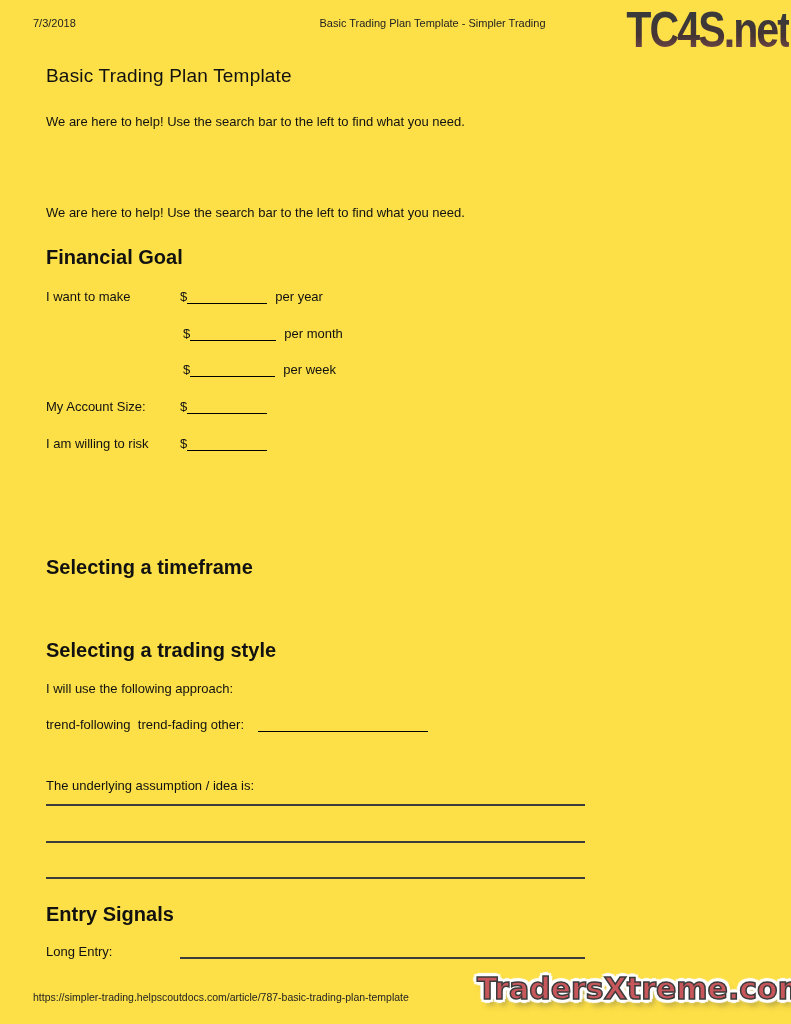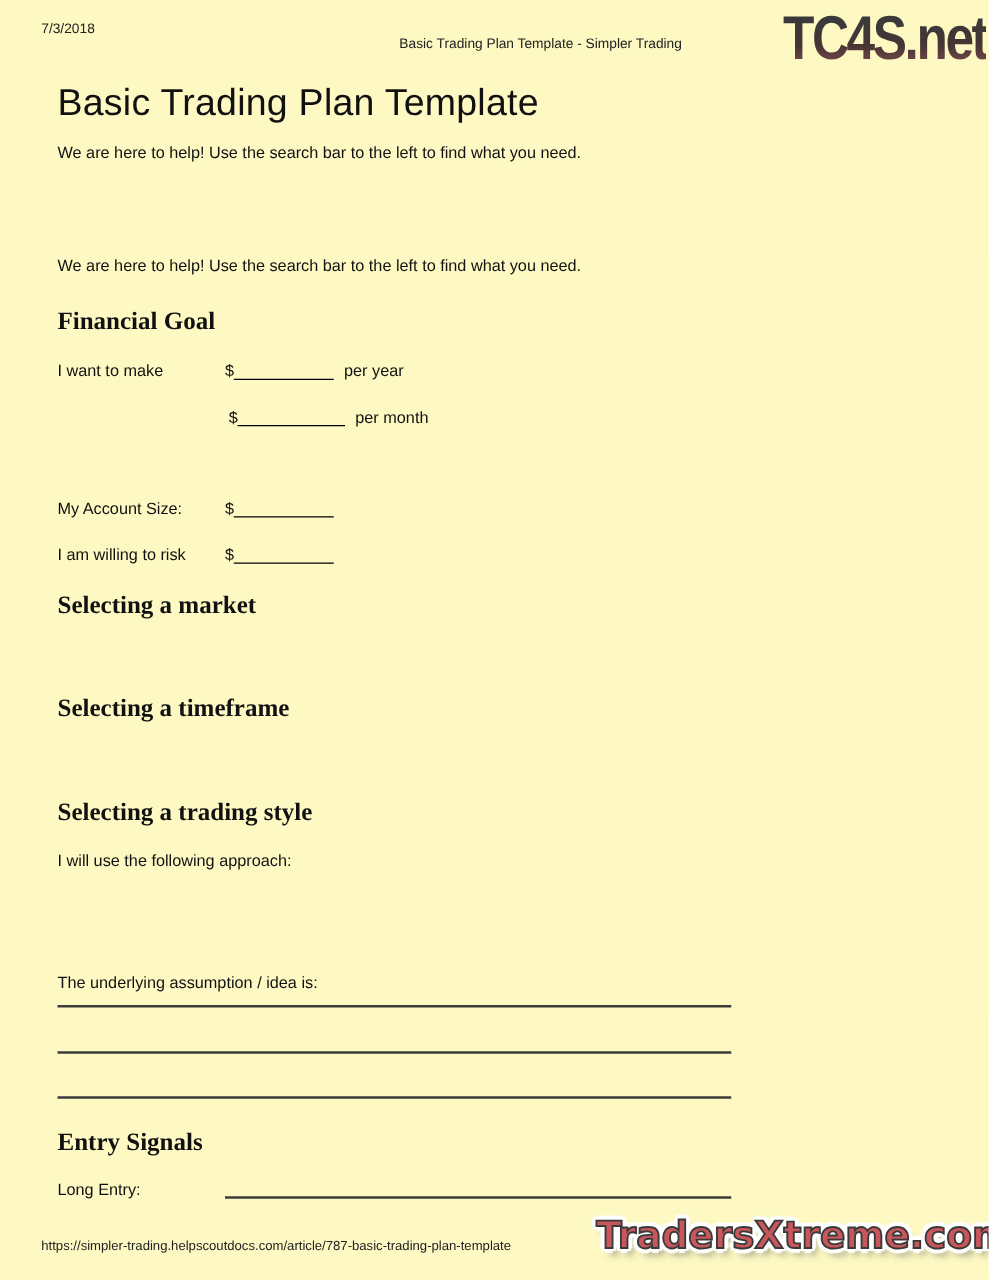--- a/index.html
+++ b/index.html
@@ -2,32 +2,32 @@
 <html><head>
 <meta charset="utf-8">
 <style>
   * { margin: 0; padding: 0; box-sizing: border-box; }
   html, body { background: #ffffff; }
   body { font-family: "Liberation Sans", sans-serif; color: #000; }
   .page {
     position: relative;
     width: 791px;
     height: 1024px;
-    background: #fef9c3;
+    background: #fde047;
     overflow: hidden;
   }
   
   .print-date {
     position: absolute; left: 33px; top: 17px;
     font-size: 11px; color: #222;
   }
   .print-doc-title {
     position: absolute; left: calc(50% + 37px); top: 17px;
     transform: translateX(-50%);
-    font-size: 11px; color: #222; white-space: nowrap; margin-top: 12px;
+    font-size: 11px; color: #222; white-space: nowrap;
   }
   .print-url {
     position: absolute; left: 33px; top: 991px;
     font-size: 10.5px; color: #222; text-align: center;
   }
   
   .wm-tc4s {
     position: absolute; right: 2px; top: 2px;
     font-size: 42px; font-weight: bold;
     letter-spacing: -2px;
@@ -64,28 +64,27 @@
     -webkit-text-stroke: 1.5px #3a3a3a;
     white-space: nowrap;
     text-shadow:
       -3px -3px 1px #fff, 3px -3px 1px #fff, -3px 3px 1px #fff, 3px 3px 1px #fff,
       0 -4px 1px #fff, 0 4px 1px #fff, -4px 0 1px #fff, 4px 0 1px #fff,
       4px 6px 6px rgba(60,60,60,0.5);
   }
   
   .h1 {
     position: absolute; left: 46px;
-    font-size: 30px; font-weight: 400; color: #111;
+    font-size: 19px; font-weight: 400; color: #111;
     line-height: 1.1; letter-spacing: 0.2px;
   }
   .h2 {
     position: absolute; left: 46px;
     font-size: 20px; font-weight: bold; color: #111;
     line-height: 1.1;
-    font-family: Liberation Serif, serif;
   }
   .para {
     position: absolute; left: 46px;
     font-size: 13px; color: #111; line-height: 1.3;
   }
   .row {
     position: absolute; left: 46px; right: 30px; height: 20px;
     font-size: 13px; color: #111; text-decoration: underline;
   }
   .row .lbl { position: absolute; left: 0; top: 0; white-space: pre; }
@@ -125,39 +124,48 @@
     <span class="field" style="left:134px">
       <span>$</span><span class="uline" style="width:80px"></span><span class="suffix">per year</span>
     </span>
   </div>
   <div class="row" style="top:326px">
     <span class="lbl"></span>
     <span class="field" style="left:137px">
       <span>$</span><span class="uline" style="width:86px"></span><span class="suffix">per month</span>
     </span>
   </div>
+  <div class="row" style="top:362px">
+    <span class="lbl"></span>
+    <span class="field" style="left:137px">
+      <span>$</span><span class="uline" style="width:85px"></span><span class="suffix">per week</span>
+    </span>
+  </div>
   <div class="row" style="top:399px">
     <span class="lbl">My Account Size:</span>
     <span class="field" style="left:134px">
       <span>$</span><span class="uline" style="width:80px"></span>
     </span>
   </div>
   <div class="row" style="top:436px">
     <span class="lbl">I am willing to risk</span>
     <span class="field" style="left:134px">
       <span>$</span><span class="uline" style="width:80px"></span>
     </span>
   </div>
 
-  <div class="h2" style="top:473px">Selecting a market</div>
 
   <div class="h2" style="top:556px">Selecting a timeframe</div>
 
   <div class="h2" style="top:639px">Selecting a trading style</div>
   <div class="para" style="top:681px">I will use the following approach:</div>
+  <div class="row" style="top:717px">
+    <span class="lbl">trend-following  trend-fading other:</span>
+    <span class="field" style="left:212px"><span class="uline" style="width:170px"></span></span>
+  </div>
   <div class="para" style="top:778px">The underlying assumption / idea is:</div>
 
   <div class="blank-line" style="top:804px"></div>
   <div class="blank-line" style="top:841px"></div>
   <div class="blank-line" style="top:877px"></div>
 
   <div class="h2" style="top:903px">Entry Signals</div>
   <div class="row" style="top:944px">
     <span class="lbl">Long Entry:</span>
     <span class="field" style="left:134px"><span class="uline thick" style="width:405px"></span></span>

